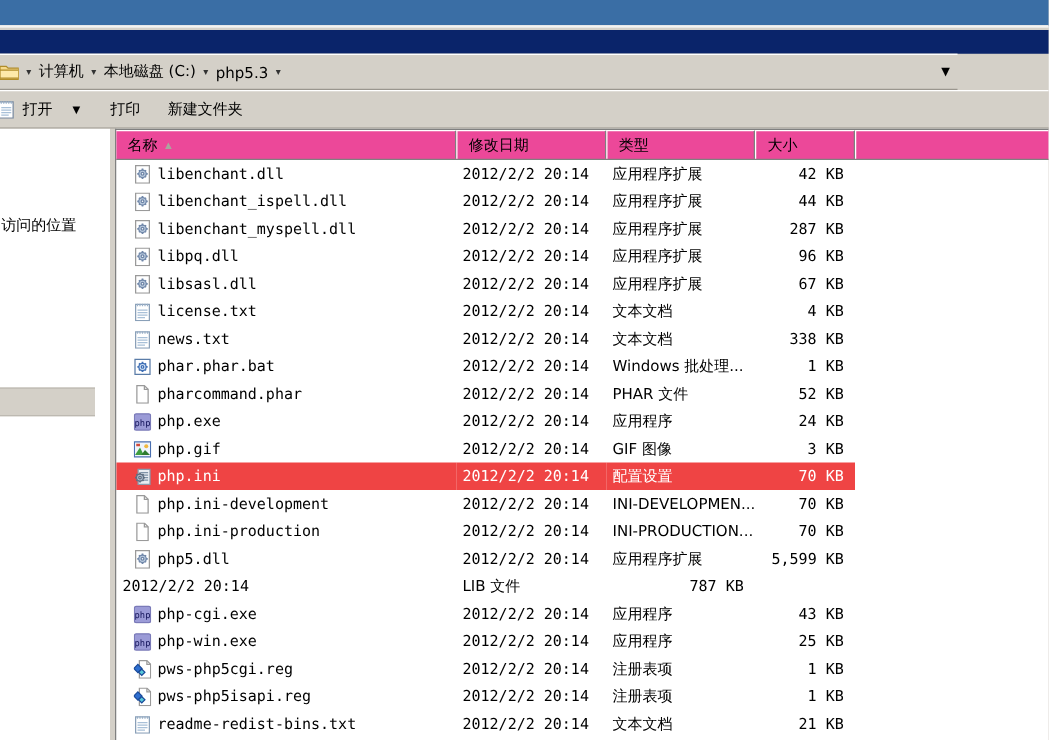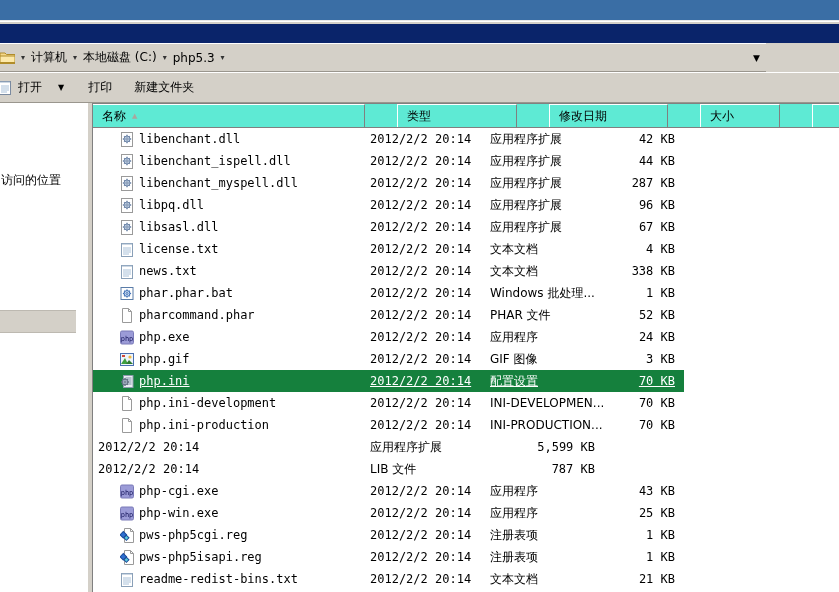--- a/index.html
+++ b/index.html
@@ -33,38 +33,38 @@
 
   
   .content  { position:absolute; left:0; top:103px; width:839px; height:489px; background:#d4d0c8; display:flex; }
   .sidebar  { width:88px; height:100%; background:#fff; position:relative; flex:0 0 auto; }
   .sb-item  { position:absolute; left:1px; top:69px; white-space:nowrap; overflow:hidden; width:75px; }
   .sb-band  { position:absolute; left:0; top:207px; width:76px; height:23px; background:#d4d0c8; border-top:1px solid #bdb9b1; border-bottom:1px solid #bdb9b1; }
   .gap      { width:4px; height:100%; background:#d4d0c8; flex:0 0 auto; }
 
   .list-panel { flex:1; height:100%; background:#fff; border-left:1px solid #808080; border-top:1px solid #808080; overflow:hidden; }
 
-  .hdr { display:grid; grid-template-columns:272px 120px 119px 80px 1fr; height:24px; background:#5eead4; border-bottom:1px solid #808080;gap:32px; }
+  .hdr { display:grid; grid-template-columns:272px 120px 119px 80px 1fr; height:24px; background:#ec4899; border-bottom:1px solid #808080; }
   .hdr-cell { border-left:1px solid #fff; border-right:1px solid #808080; border-top:1px solid #fff;
               display:flex; align-items:center; padding-left:9px; cursor:default; white-space:nowrap; overflow:hidden; }
   .hdr-cell:first-child { border-left:none; }
   .hdr-filler { border-left:1px solid #fff; border-top:1px solid #fff; }
   .sort-arrow { margin-left:6px; font-size:7px; color:#aaa69e; }
   .sort-arrow::after { content:"▲"; }
 
   .rows { width:100%; }
   .row  { display:grid; grid-template-columns:272px 120px 119px 80px 1fr; height:22px; cursor:default; }
   .cell { display:flex; align-items:center; height:100%; overflow:hidden; white-space:nowrap;
           font-family:"DejaVu Sans Mono", monospace; font-size:12px; }
-  .cell.name { padding-left:27px; }
+  .cell.name { padding-left:14px; }
   .cell.name .fname { margin-left:5px; }
   .cell.date { padding-left:5px; }
   .cell.type { padding-left:5px; font-family:"DejaVu Sans", sans-serif; }
   .cell.size { justify-content:flex-end; padding-right:9px; }
-  .row.selected .cell { background:#15803d; color:#fff;text-decoration:underline; }
+  .row.selected .cell { background:#ef4444; color:#fff; }
   .icon { width:14px; height:15px; flex:0 0 auto; display:inline-block; }
 </style>
 </head>
 <body>
 
 <div class="strip-top"></div>
 <div class="strip-gap"></div>
 <div class="title-bar"></div>
 
 <div class="address-bar">
@@ -100,24 +100,24 @@
     <div class="sb-band"></div>
   </div>
   <div class="gap"></div>
   <div class="list-panel">
     <div class="hdr">
       <div class="hdr-cell">
         <span>名称</span>
         <span class="sort-arrow"></span>
       </div>
       <div class="hdr-cell">
-        <span>类型</span>
+        <span>修改日期</span>
       </div>
       <div class="hdr-cell">
-        <span>修改日期</span>
+        <span>类型</span>
       </div>
       <div class="hdr-cell">
         <span>大小</span>
       </div>
       <div class="hdr-filler"></div>
     </div>
     <div class="rows" id="rows">
         <div class="row">
           <div class="cell name">
             <svg class="icon" viewBox="0 0 14 15">
@@ -349,20 +349,34 @@
               <path d="M8.5 0.5 v3 h3" fill="none" stroke="#9a9a9a"></path>
             </svg>
             <span class="fname">php.ini-production</span>
           </div>
           <div class="cell date">2012/2/2 20:14</div>
           <div class="cell type">INI-PRODUCTION...</div>
           <div class="cell size">70 KB</div>
           <div></div>
         </div>
         <div class="row">
+          <div class="cell name">
+            <svg class="icon" viewBox="0 0 14 15">
+              <rect x="1.5" y="0.5" width="11" height="14" fill="#fff" stroke="#9a9a9a"></rect>
+              <g stroke="#6f86a8" stroke-width="1.4">
+                <line x1="7" y1="2.8" x2="7" y2="11.2"></line>
+                <line x1="2.8" y1="7" x2="11.2" y2="7"></line>
+                <line x1="4.2" y1="4.2" x2="9.8" y2="9.8"></line>
+                <line x1="9.8" y1="4.2" x2="4.2" y2="9.8"></line>
+              </g>
+              <circle cx="7" cy="7" r="3" fill="#b9cade" stroke="#6f86a8"></circle>
+              <circle cx="7" cy="7" r="1.1" fill="#fff" stroke="#6f86a8"></circle>
+            </svg>
+            <span class="fname">php5.dll</span>
+          </div>
           <div class="cell date">2012/2/2 20:14</div>
           <div class="cell type">应用程序扩展</div>
           <div class="cell size">5,599 KB</div>
           <div></div>
         </div>
         <div class="row">
           <div class="cell date">2012/2/2 20:14</div>
           <div class="cell type">LIB 文件</div>
           <div class="cell size">787 KB</div>
           <div></div>

